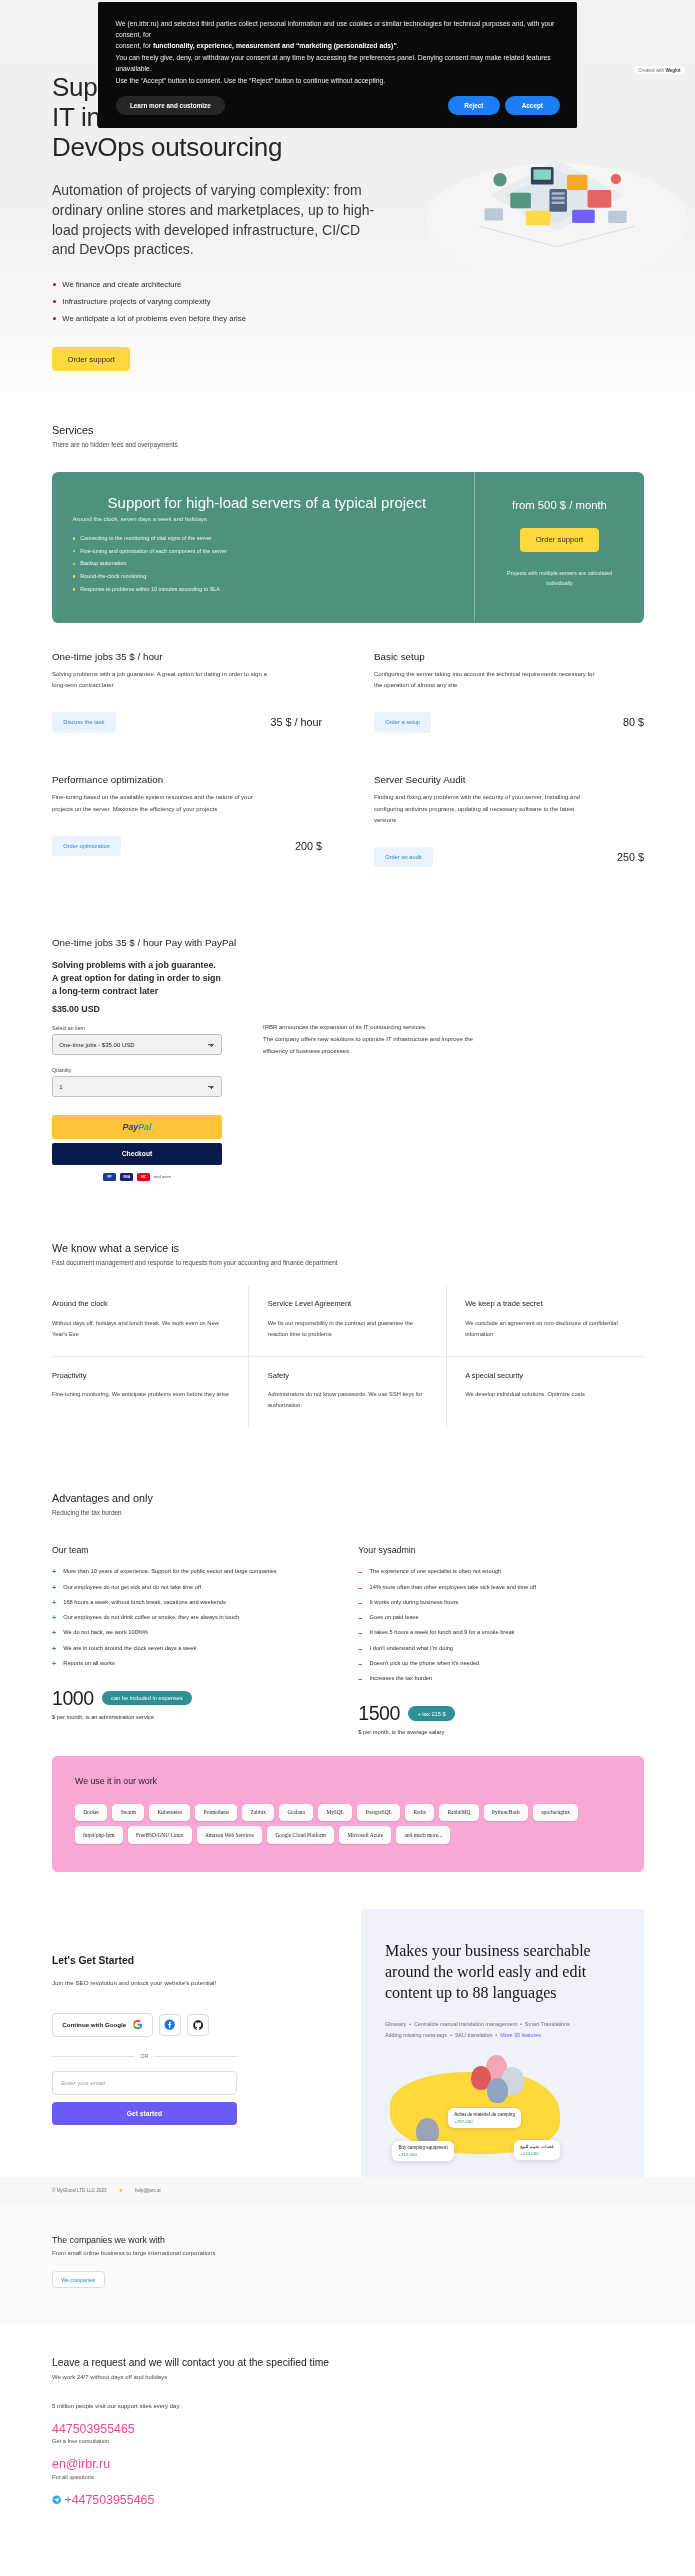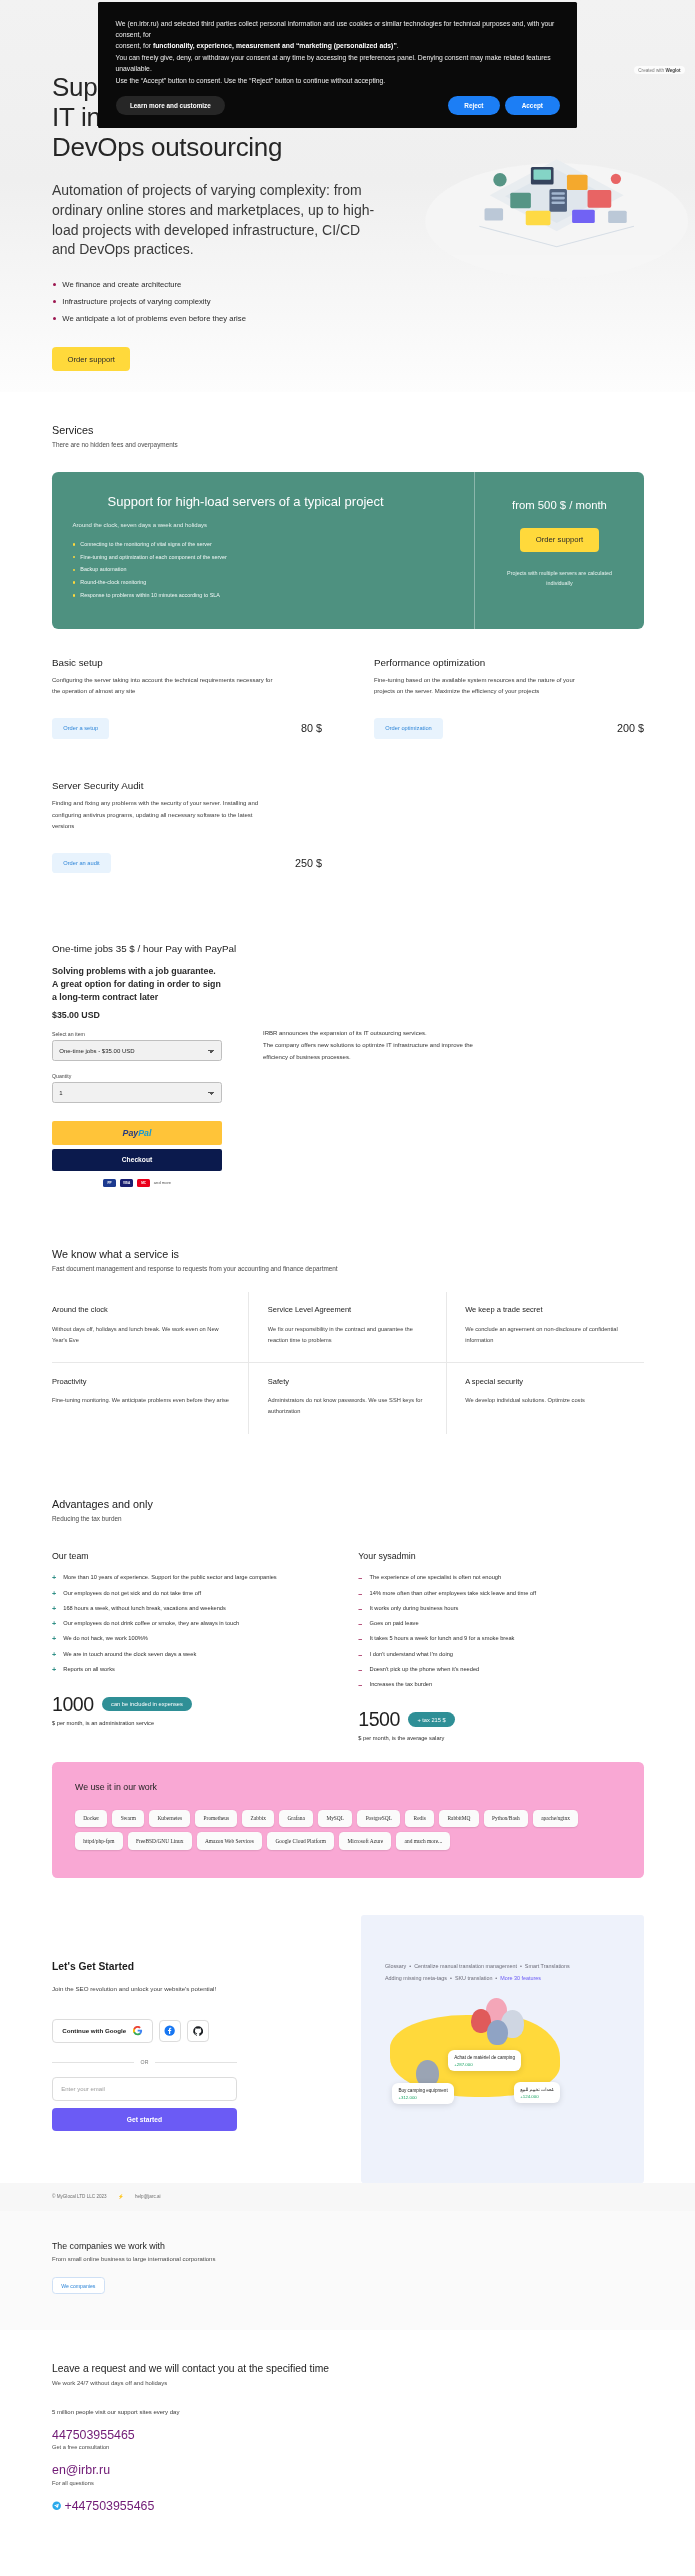--- a/index.html
+++ b/index.html
@@ -82,21 +82,21 @@
   
   .section{ padding:32px 0; }
   .sec-title{ font-size:10.8px;font-weight:400;color:#222;margin-bottom:5.2px;}
   .sec-sub{ font-size:6.4px;color:#4a4a4a; }
 
   .green-card{
     margin-top:24px;display:flex;border-radius:6.2px;overflow:hidden;
     background:#4e9180;color:#fff;
   }
   .gc-left{ flex:1; padding:21.6px 20.6px 24px 20.6px; }
-  .gc-left h3{ font-size:13px;font-weight:400;margin-bottom:13px;padding-left:35px; }
+  .gc-left h3{ font-size:15px;font-weight:400;margin-bottom:5px;padding-left:35px; }
   .gc-left .gsub{ font-size:6px;color:#e7f1ee;margin-bottom:13.4px; }
   .gc-left ul{ list-style:none;}
   .gc-left li{ font-size:5.4px;color:#f2f8f6;margin-bottom:6.7px;position:relative;padding-left:7.7px;}
   .gc-left li:before{content:"";position:absolute;left:0;top:2.1px;width:2.6px;height:2.6px;border-radius:50%;background:#ffd93b;}
   .gc-right{
     width:170px;border-left:0.5px solid rgba(255,255,255,.35);
     padding:27px 15.5px;text-align:center;display:flex;flex-direction:column;align-items:center;
   }
   .gc-right .price{ font-size:11.3px;font-weight:400;margin-bottom:16.5px;}
   .gc-right .note{ font-size:5.4px;color:#e7f1ee;line-height:1.7;margin-top:17.5px;max-width:124px;}
@@ -246,21 +246,21 @@
     width:98px;height:62px;background:#fff;border-radius:4.1px;
     box-shadow:0 1.5px 7.2px rgba(0,0,0,.08);
     display:flex;align-items:center;justify-content:center;font-size:8.8px;font-weight:bold;
   }
 
   
   .contact{ padding:33px 0 46px 0;}
   .contact h3{ font-size:10.3px;font-weight:400;color:#232323;margin-bottom:5.2px;}
   .contact .sub{ font-size:6px;color:#4a4a4a;}
   .contact .visits{ font-size:6px;color:#3a3a3a;margin-top:23px;}
-  .contact .big{ font-size:12.4px;color:#701a75;margin-top:13.4px;}
+  .contact .big{ font-size:12.4px;color:#ec4899;margin-top:13.4px;}
   .contact .small{ font-size:5.7px;color:#4a4a4a;margin-top:2.1px;}
 </style>
 </head>
 <body>
 
 <section class="hero">
   <div class="logo-badge">IRBR</div>
 
   <div class="cookie">
     <p>
@@ -341,20 +341,28 @@
       </div>
       <div class="gc-right">
         <div class="price">from 500 $ / month</div>
         <button class="btn-yellow" style="margin-top:0">Order support</button>
         <div class="note">Projects with multiple servers are calculated individually</div>
       </div>
     </div>
 
     <div class="price-grid">
       <div class="price-item">
+        <h4>One-time jobs 35 $ / hour</h4>
+        <p>Solving problems with a job guarantee. A great option for dating in order to sign a long-term contract later</p>
+        <div class="price-row">
+          <button class="btn-light">Discuss the task</button>
+          <span class="price-val">35 $ / hour</span>
+        </div>
+      </div>
+      <div class="price-item">
         <h4>Basic setup</h4>
         <p>Configuring the server taking into account the technical requirements necessary for the operation of almost any site</p>
         <div class="price-row">
           <button class="btn-light">Order a setup</button>
           <span class="price-val">80 $</span>
         </div>
       </div>
       <div class="price-item">
         <h4>Performance optimization</h4>
         <p>Fine-tuning based on the available system resources and the nature of your projects on the server. Maximize the efficiency of your projects</p>
@@ -547,20 +555,21 @@
 
     <div class="or-row">
       <span>OR</span>
     </div>
 
     <input class="email-input" type="email" placeholder="Enter your email" style="">
     <button class="btn-purple">Get started</button>
   </div>
 
   <div class="signup-right">
+    <h2>Makes your business searchable around the world easly and edit content up to 88 languages</h2>
     <div class="ad-features">
       <span>Glossary</span> &nbsp;•&nbsp;
       <span>Centralize manual translation management</span> &nbsp;•&nbsp;
       <span>Smart Translations</span><br>
       <span>Adding missing meta-tags</span> &nbsp;•&nbsp;
       <span>SKU translation</span> &nbsp;•&nbsp;
       <a href="#">More 30 features</a>
     </div>
 
     <div class="ad-art">

